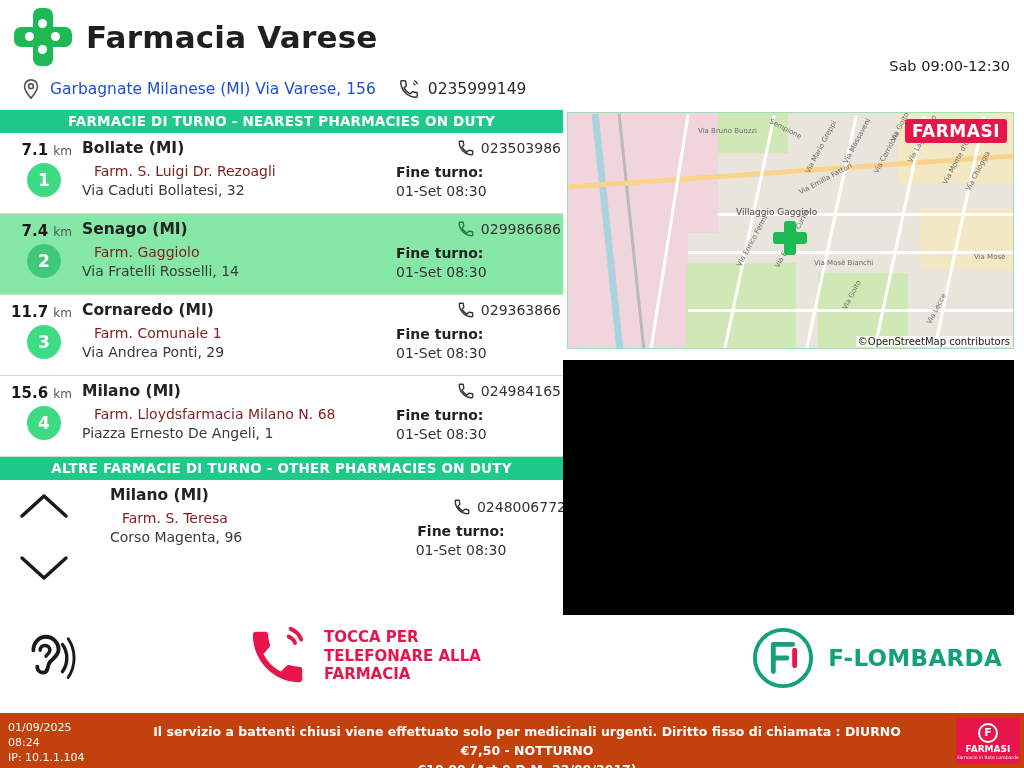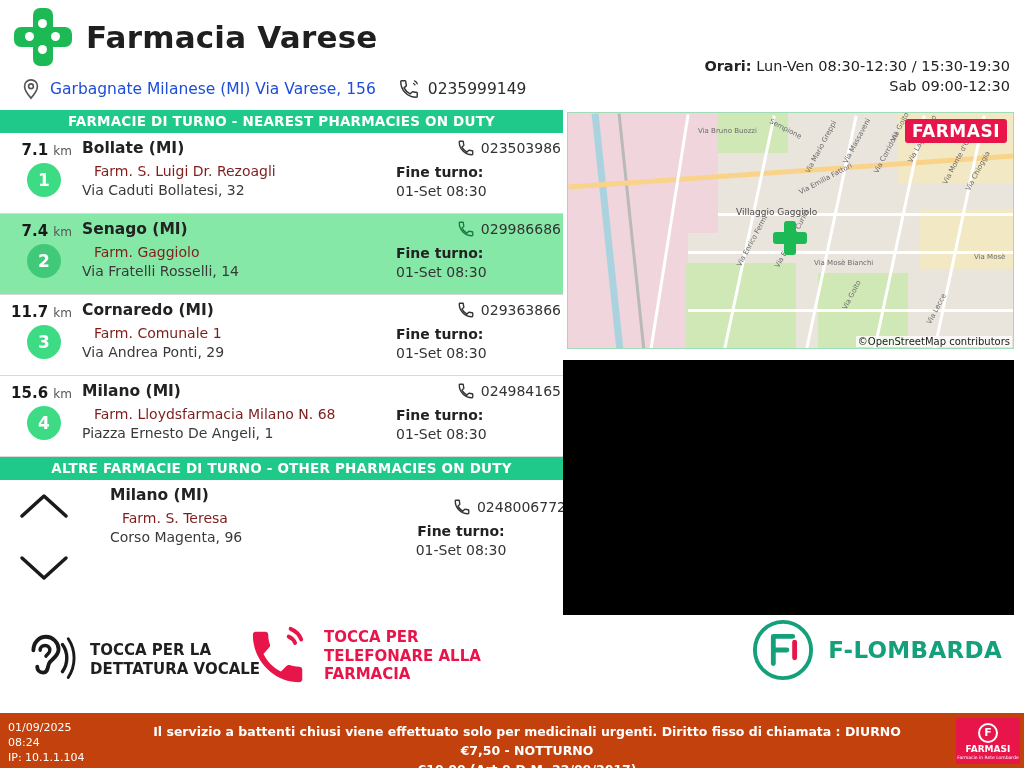--- a/index.html
+++ b/index.html
@@ -130,21 +130,21 @@
   
   .actions { position: absolute; left: 0; top: 615px; width: 1024px; height: 98px; background: #ffffff; }
   .act { position: absolute; display: flex; align-items: center; gap: 14px; }
   .act-voice { left: 14px; top: 14px; }
   .act-call { left: 248px; top: 10px; }
   .act-label { font-size: 15px; font-weight: bold; color: #1f1f1f; line-height: 1.25; }
   .act-label.red { color: #e8154a; }
   .ear-icon { width: 62px; height: 62px; flex: none; }
   .bigphone-icon { width: 62px; height: 62px; flex: none; }
 
-  .flomb { position: absolute; right: 22px; top: 4px; display: flex; align-items: center; gap: 14px; }
+  .flomb { position: absolute; right: 22px; top: 12px; display: flex; align-items: center; gap: 14px; }
   .flomb-mark { width: 62px; height: 62px; flex: none; }
   .flomb-name { font-size: 23px; font-weight: bold; color: #13a07a; letter-spacing: .3px; }
   .flomb-sub { font-size: 9.5px; color: #e8154a; line-height: 1.3; margin-top: 3px; }
 
   
   .bottom {
     position: absolute; left: 0; top: 713px; width: 1024px; height: 63px;
     background: #c2410c; color: #ffffff;
   }
   .bottom-left {
@@ -190,24 +190,20 @@
         <circle cx="12" cy="9" r="2.6" fill="none" stroke="#555" stroke-width="1.8"></circle>
       </svg>
       <span class="addr-text">Garbagnate Milanese (MI) Via Varese, 156</span>
       <svg class="phone-icon" viewBox="0 0 24 24">
         <path d="M6.6 10.8c1.4 2.8 3.8 5.1 6.6 6.6l2.2-2.2c.3-.3.7-.4 1-.2 1.2.4 2.4.6 3.6.6.6 0 1 .4 1 1V20c0 .6-.4 1-1 1C10.6 21 3 13.4 3 4c0-.6.4-1 1-1h3.5c.6 0 1 .4 1 1 0 1.3.2 2.5.6 3.6.1.4 0 .8-.2 1l-2.3 2.2z" fill="none" stroke="#333" stroke-width="1.6"></path>
         <path d="M18 3.2c1.4.6 2.5 1.7 3 3.1M17 6c.7.3 1.2.8 1.5 1.5" fill="none" stroke="#333" stroke-width="1.4" stroke-linecap="round"></path>
       </svg>
       <span class="phone-num">0235999149</span>
     </div>
     <div class="hours">
-      <div>
-        <b>Orari:</b>
-        <span>Lun-Ven 08:30-12:30 / 15:30-19:30</span>
-      </div>
       <div>Sab 09:00-12:30</div>
     </div>
   </div>
 
   <div class="content">
 
     <div class="list-col">
 
       <div class="band">FARMACIE DI TURNO - NEAREST PHARMACIES ON DUTY</div>
 
@@ -382,24 +378,20 @@
 
   <div class="actions">
 
     <div class="act act-voice">
       <svg class="ear-icon" viewBox="0 0 64 64">
         <path d="M20 22c0-8 6-14 13-14s13 6 13 13c0 8-8 10-10 15-1.5 4-1 9-6 9-4 0-6-3-6-6" fill="none" stroke="#1a1a1a" stroke-width="4" stroke-linecap="round"></path>
         <path d="M27 22c0-3 2-5 5-5s5 2 5 5-3 4-4 6" fill="none" stroke="#1a1a1a" stroke-width="3.5" stroke-linecap="round"></path>
         <path d="M50 16c3 4 4.5 9 4.5 14s-1.5 10-4.5 14" fill="none" stroke="#1a1a1a" stroke-width="3.5" stroke-linecap="round"></path>
         <path d="M56 10c4 6 6 13 6 20s-2 14-6 20" fill="none" stroke="#1a1a1a" stroke-width="3" stroke-linecap="round"></path>
       </svg>
-      <div class="act-label">
-        <div>TOCCA PER LA</div>
-        <div>DETTATURA VOCALE</div>
-      </div>
     </div>
 
     <div class="act act-call">
       <svg class="bigphone-icon" viewBox="0 0 64 64">
         <path d="M16 30c4 8 10 14 18 18l6-6c.8-.8 2-1 3-.6 3.2 1.1 6.6 1.7 10 1.7 1.7 0 3 1.3 3 3V56c0 1.7-1.3 3-3 3C27 59 5 37 5 10c0-1.7 1.3-3 3-3h9.9c1.7 0 3 1.3 3 3 0 3.5.6 6.8 1.7 10 .4 1 .2 2.2-.6 3l-6 7z" fill="#e8154a"></path>
         <path d="M44 4c5 2 9 6 11 11M42 12c3 1.2 5.4 3.6 6.6 6.6" fill="none" stroke="#e8154a" stroke-width="4" stroke-linecap="round"></path>
       </svg>
       <div class="act-label red">
         <div>TOCCA PER</div>
         <div>TELEFONARE ALLA</div>

